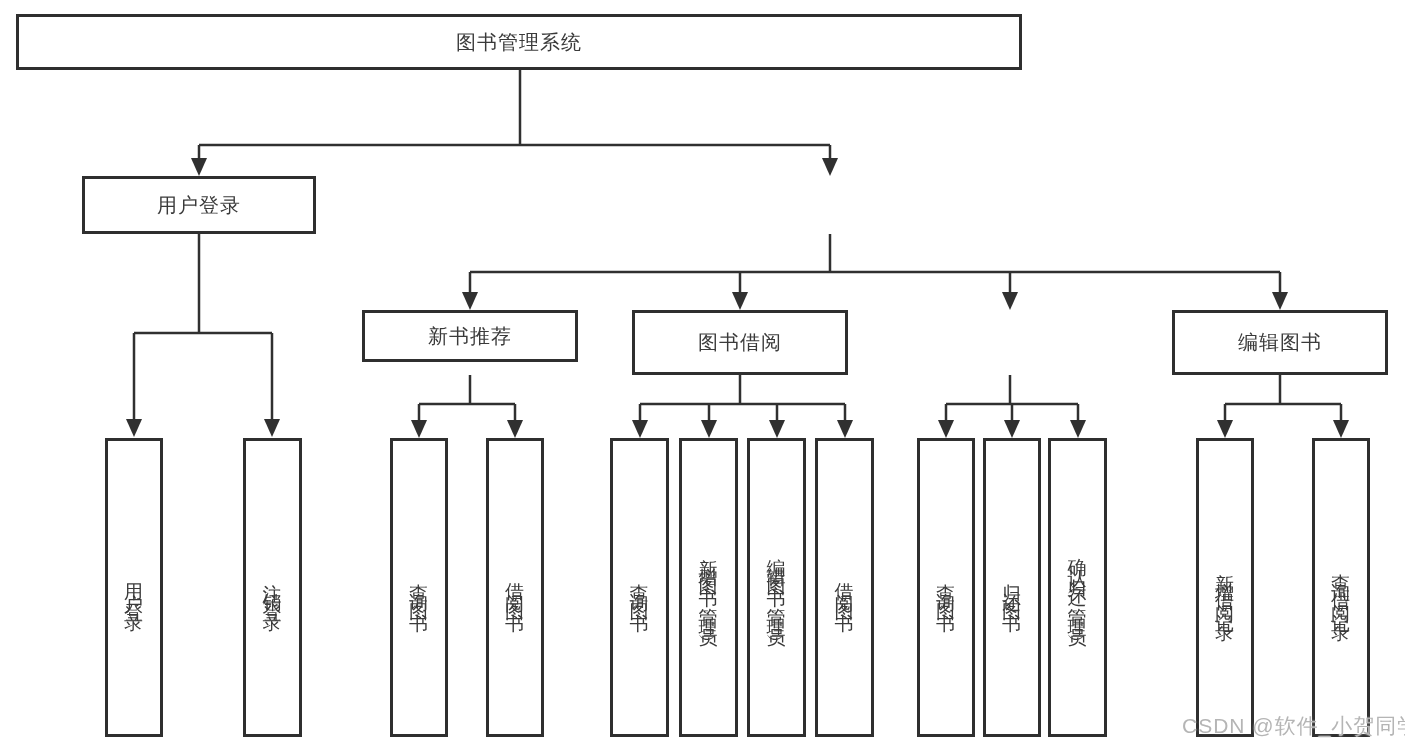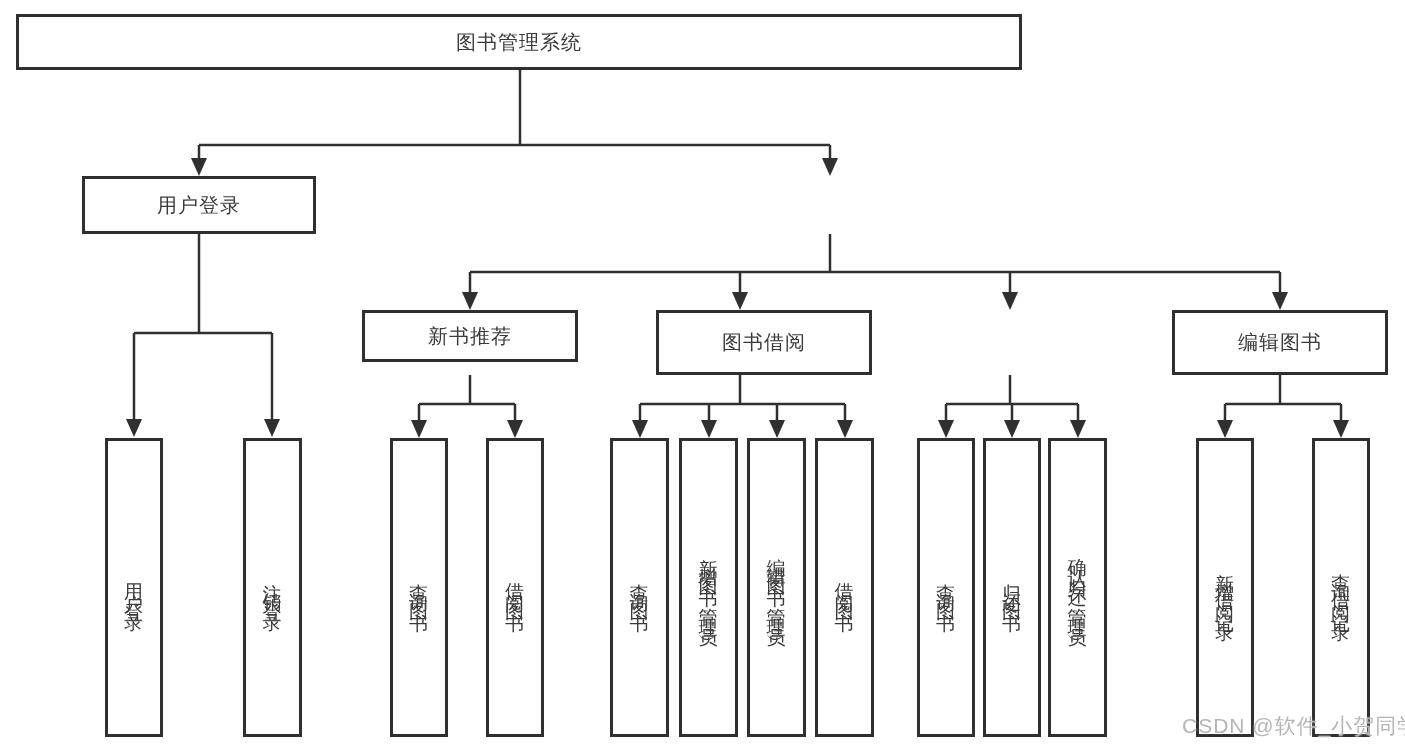--- a/index.html
+++ b/index.html
@@ -86,21 +86,21 @@
     <span class="lbl">图书管理系统</span>
   </div>
 
   <div class="box h" style="left:82px;top:176px;width:234px;height:58px">
     <span class="lbl">用户登录</span>
   </div>
 
   <div class="box h" style="left:362px;top:310px;width:216px;height:52px">
     <span class="lbl">新书推荐</span>
   </div>
-  <div class="box h" style="left:656px;top:310px;width:216px;height:65px">
+  <div class="box h" style="left:632px;top:310px;width:216px;height:65px">
     <span class="lbl">图书借阅</span>
   </div>
   <div class="box h" style="left:1172px;top:310px;width:216px;height:65px">
     <span class="lbl">编辑图书</span>
   </div>
 
   <div class="box v" style="left:105px;top:438px;width:58px;height:299px">
     <span class="lbl">用户登录</span>
   </div>
   <div class="box v" style="left:243px;top:438px;width:59px;height:299px">

